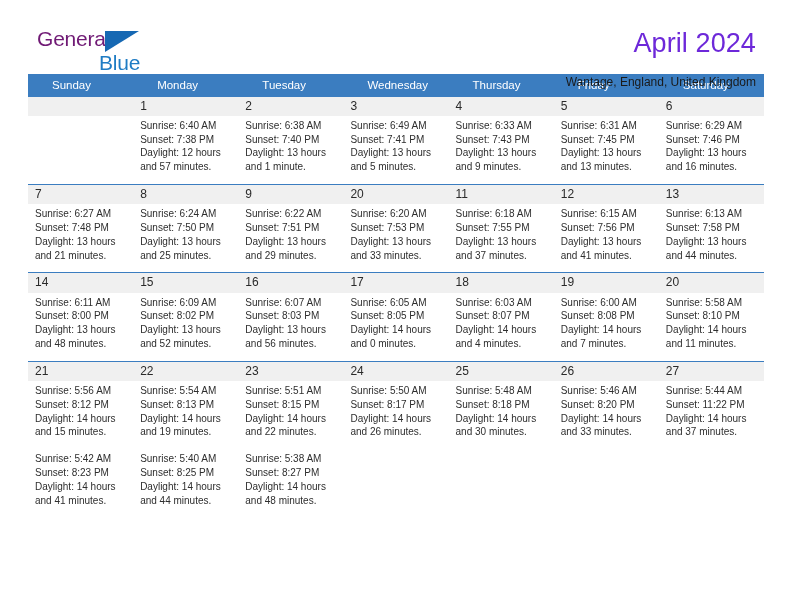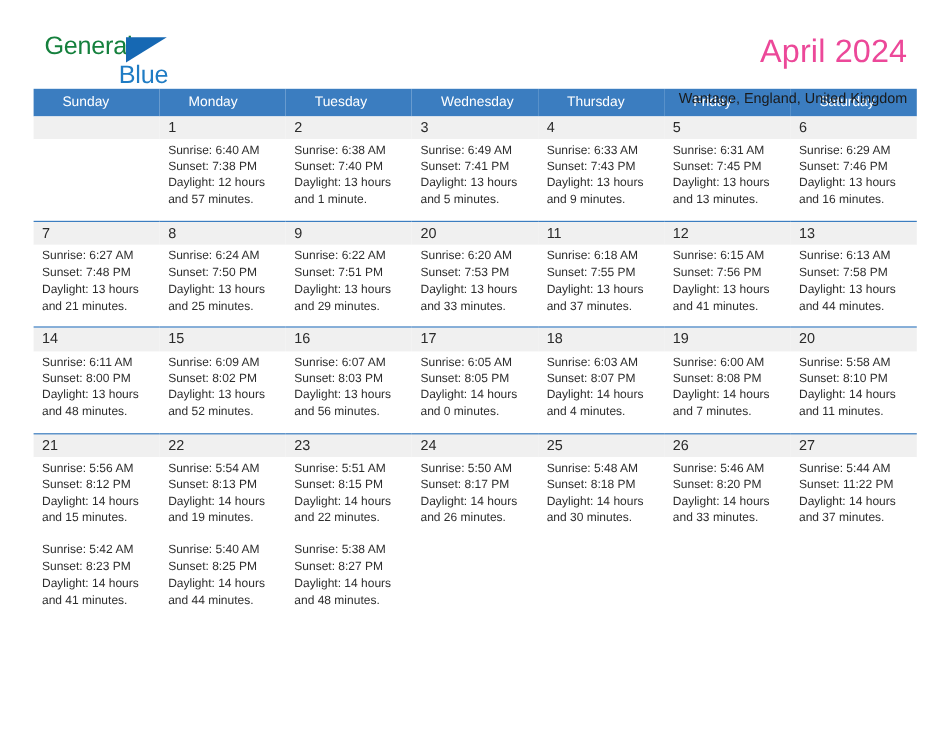--- a/index.html
+++ b/index.html
@@ -32,21 +32,21 @@
     top: 28px;
     width: 120px;
     height: 46px;
     line-height: 1;
   }
   .logo-general {
     position: absolute;
     left: 0;
     top: 0;
     font-size: 21px;
-    color: #15803d;
+    color: #701a75;
     letter-spacing: -0.2px;
     font-family: "Liberation Sans", sans-serif;
   }
   .logo-triangle {
     position: absolute;
     left: 68px;
     top: 3px;
     width: 0;
     height: 0;
     border-left: 34px solid #1668b3;
@@ -62,21 +62,21 @@
   }
 
   .title-block {
     position: absolute;
     right: 8px;
     top: 28px;
     text-align: right;
   }
   .cal-title {
     font-size: 27px;
-    color: #ec4899;
+    color: #6d28d9;
     line-height: 1.12;
     font-weight: normal;
     letter-spacing: 0.1px;
   }
   .cal-subtitle {
     font-size: 12px;
     color: #1a1a1a;
     margin-top: 18px;
     line-height: 1.1;
   }

